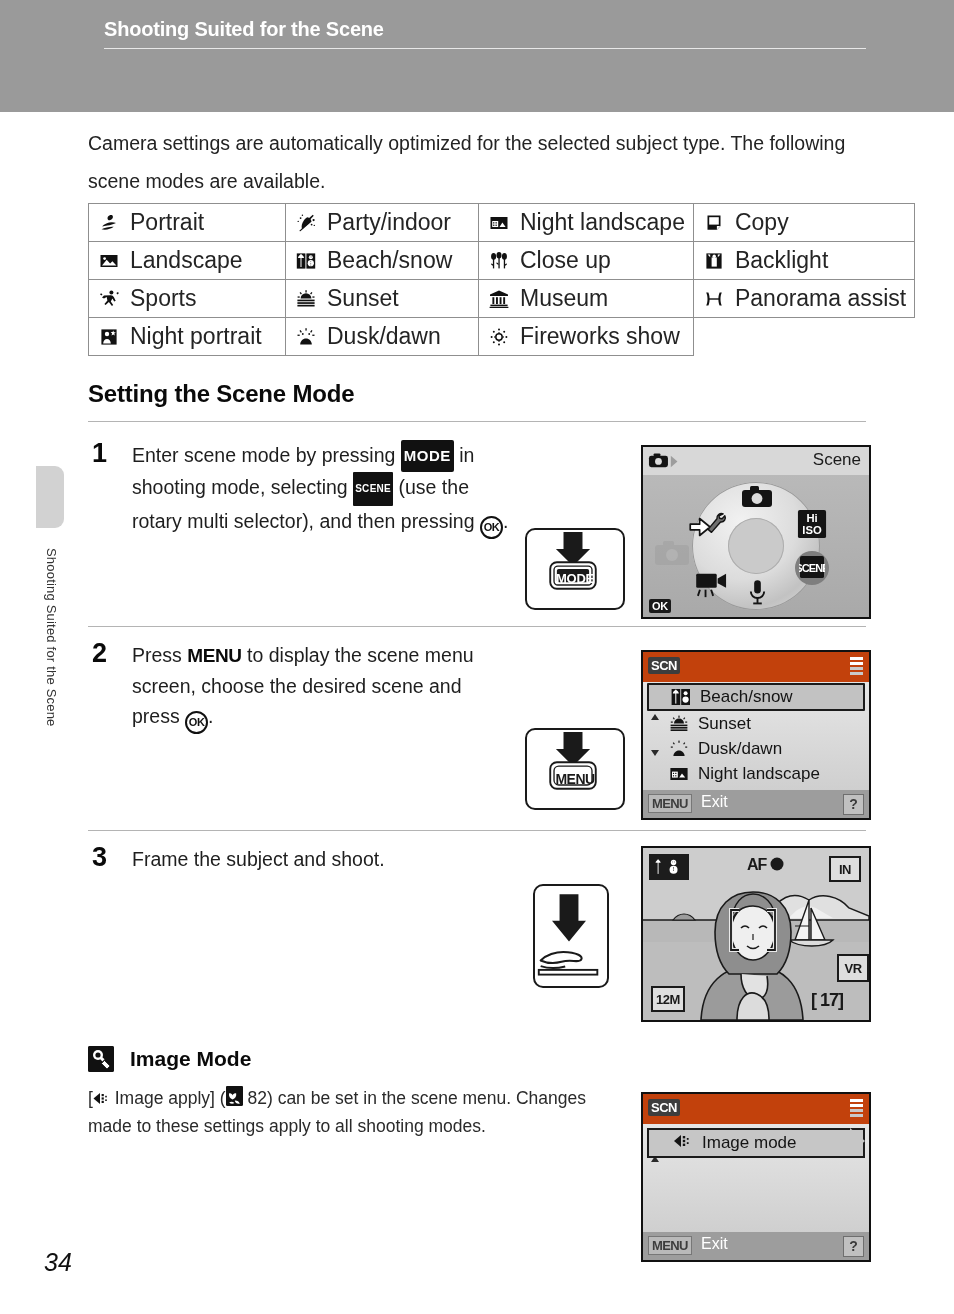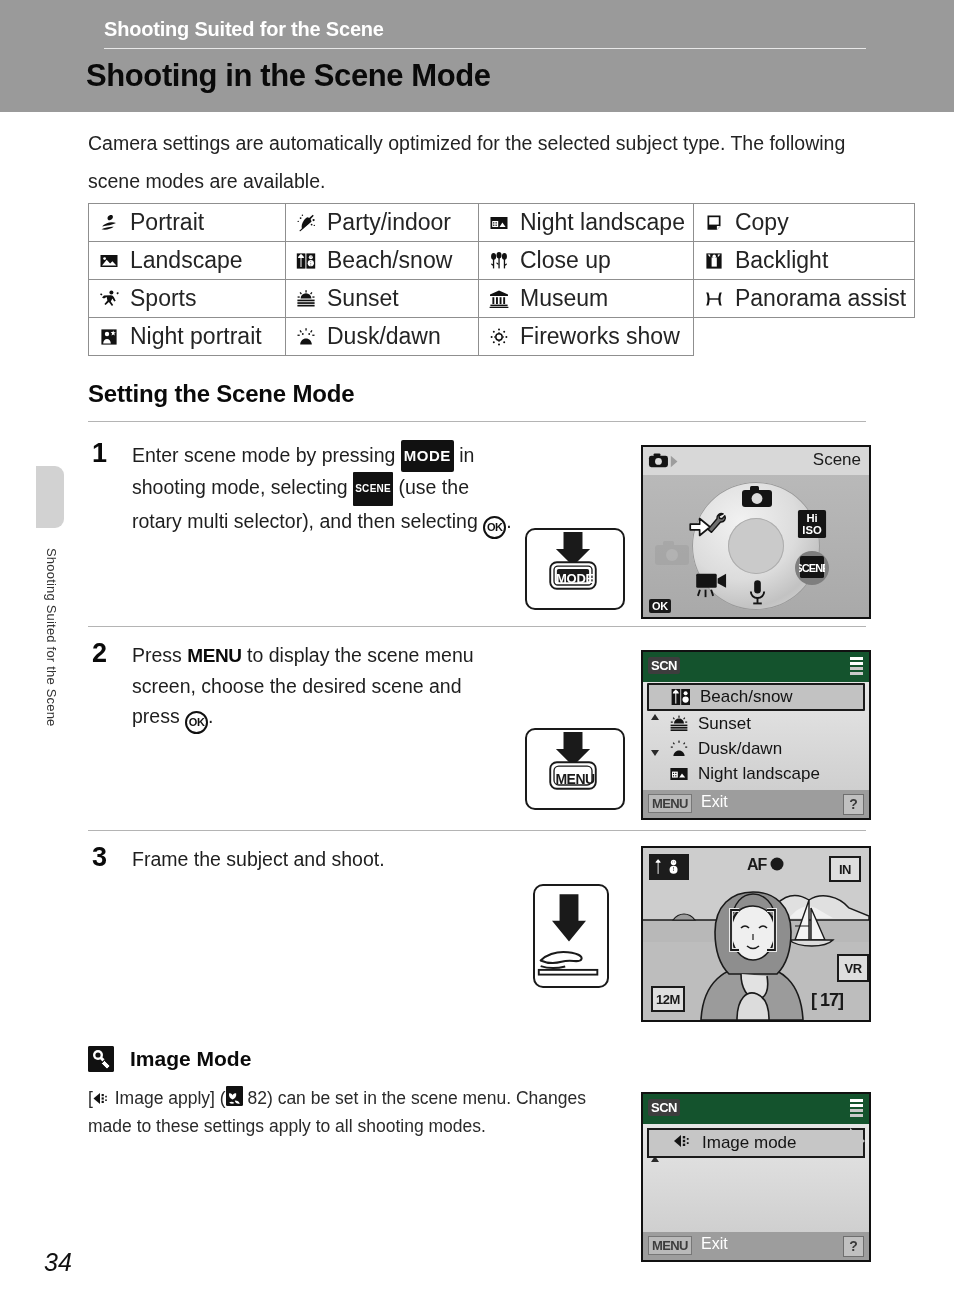--- a/index.html
+++ b/index.html
@@ -265,21 +265,21 @@
     letter-spacing: -0.3px;
   }
   .dial-ghost {
     position: absolute; left: 10px; top: 62px;
     opacity: 0.45;
   }
 
   
   .menu-title-bar {
     position: absolute; left: 0; top: 0; right: 0; height: 30px;
-    background: #14532d;
+    background: #c2410c;
   }
   .menu-scn {
     position: absolute; left: 5px; top: 5px;
     background: #3d3d3d; color: #ffffff;
     font-size: 13px; font-weight: bold;
     padding: 1px 3px; border-radius: 2px;
     letter-spacing: -0.5px;
   }
   .menu-title-text {
     position: absolute; left: 46px; top: 4px;
@@ -412,21 +412,20 @@
     line-height: 28px;
     color: #2a2a2a;
   }
 </style>
 </head>
 <body>
 
 <div class="header-band">
   <div class="header-kicker">Shooting Suited for the Scene</div>
   <div class="header-rule"></div>
-  <div class="header-title">Shooting in the Scene Mode</div>
 </div>
 
 <div class="side-tab-block"></div>
 <div class="side-tab-text">Shooting Suited for the Scene</div>
 
 <div class="page-number">34</div>
 
 <div class="intro">Camera settings are automatically optimized for the selected subject type. The following scene modes are available.</div>
 
 <table class="scene-table">
@@ -674,21 +673,21 @@
       <td class="col3 empty"></td>
     </tr>
   </tbody>
 </table>
 
 <div class="sect-title">Setting the Scene Mode</div>
 <div class="sect-rule"></div>
 
 <div class="step-num" style="left:92px; top:438px;">1</div>
 <div class="step-text" style="left:132px; top:440px; width:380px;">
-  <span>Enter scene mode by pressing </span><span class="kbd-mode">MODE</span><span> in shooting mode, selecting </span><span class="kbd-scene">SCENE</span><span> (use the rotary multi selector), and then selecting </span><span class="kbd-ok">OK</span><span>.</span>
+  <span>Enter scene mode by pressing </span><span class="kbd-mode">MODE</span><span> in shooting mode, selecting </span><span class="kbd-scene">SCENE</span><span> (use the rotary multi selector), and then pressing </span><span class="kbd-ok">OK</span><span>.</span>
 </div>
 
 <div class="btn-illus" style="left:525px; top:528px; width:96px; height:78px;">
   <svg viewBox="0 0 96 78" width="92" height="74" style="position:absolute;left:0;top:0;">
     <polygon points="48,2 48,2 58,2 58,20 66,20 48,38 30,20 38,20 38,2" fill="#1a1a1a"></polygon>
     <rect x="24" y="34" width="48" height="28" rx="7" fill="#fff" stroke="#1a1a1a" stroke-width="2"></rect>
     <rect x="28" y="38" width="40" height="20" rx="4" fill="#fff" stroke="#1a1a1a" stroke-width="1.4"></rect>
     <rect x="31" y="41" width="34" height="14" rx="2" fill="#1a1a1a"></rect>
   </svg>
   <div style="position:absolute;left:0;top:41px;width:96px;text-align:center;font-size:13px;font-weight:bold;color:#fff;letter-spacing:-0.3px;">MODE</div>

